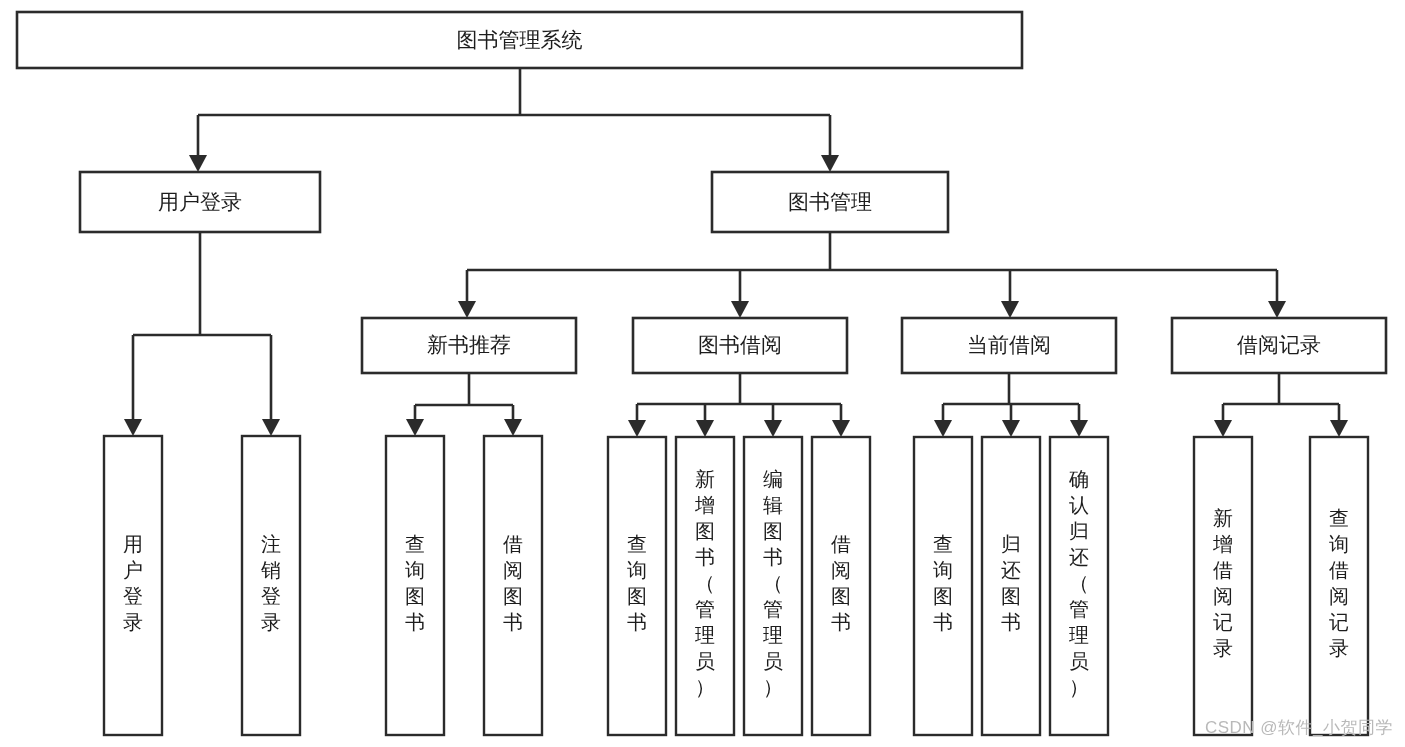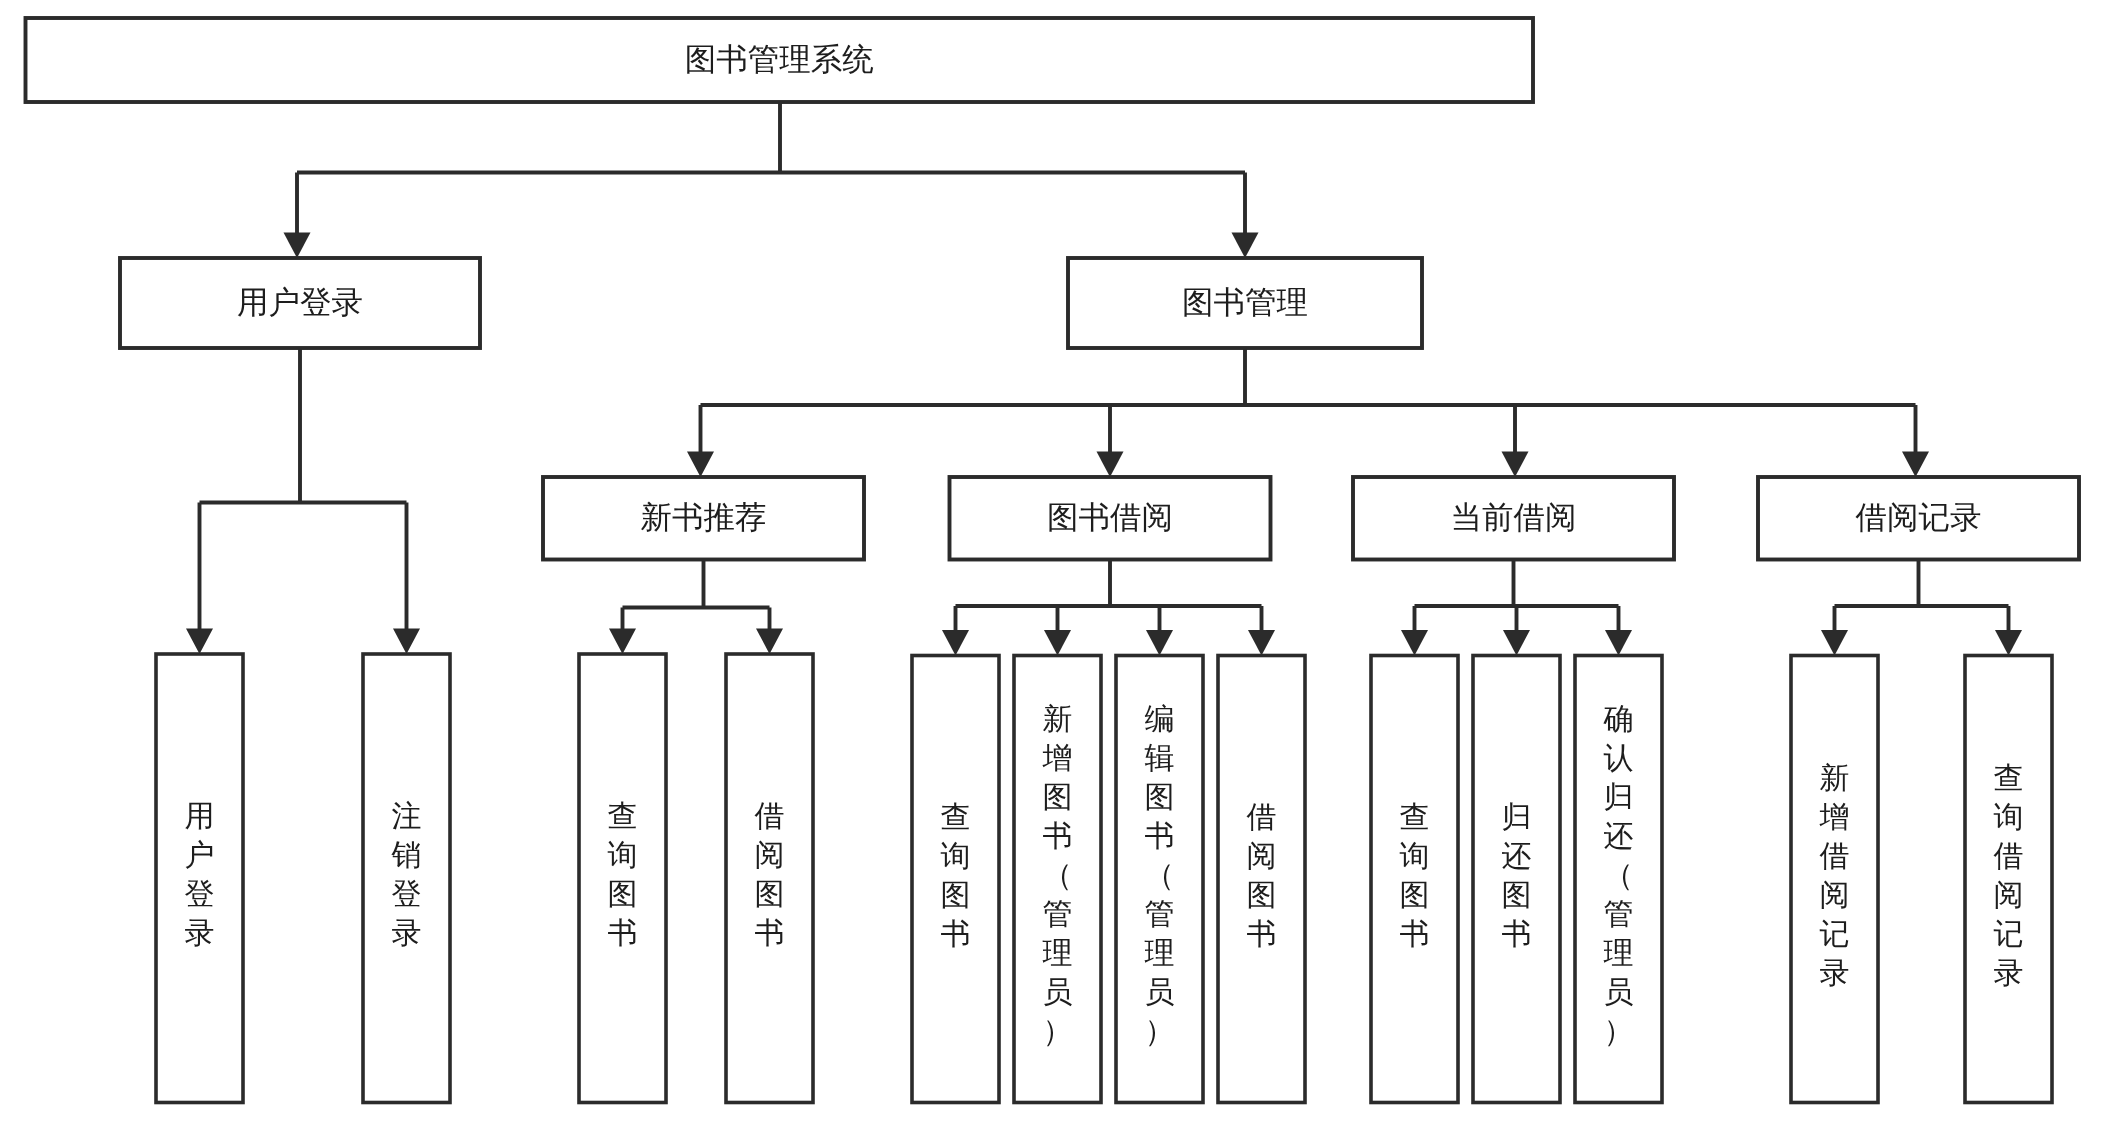--- a/index.html
+++ b/index.html
@@ -286,13 +286,14 @@
             <text x="1339" y="525" class="vlabel-char">查</text>
             <text x="1339" y="551" class="vlabel-char">询</text>
             <text x="1339" y="577" class="vlabel-char">借</text>
             <text x="1339" y="603" class="vlabel-char">阅</text>
             <text x="1339" y="629" class="vlabel-char">记</text>
             <text x="1339" y="655" class="vlabel-char">录</text>
           </g>
         </g>
       </g>
   </svg>
+  <div class="watermark">CSDN @软件_小贺同学</div>
 </div>
 
 </body></html>

